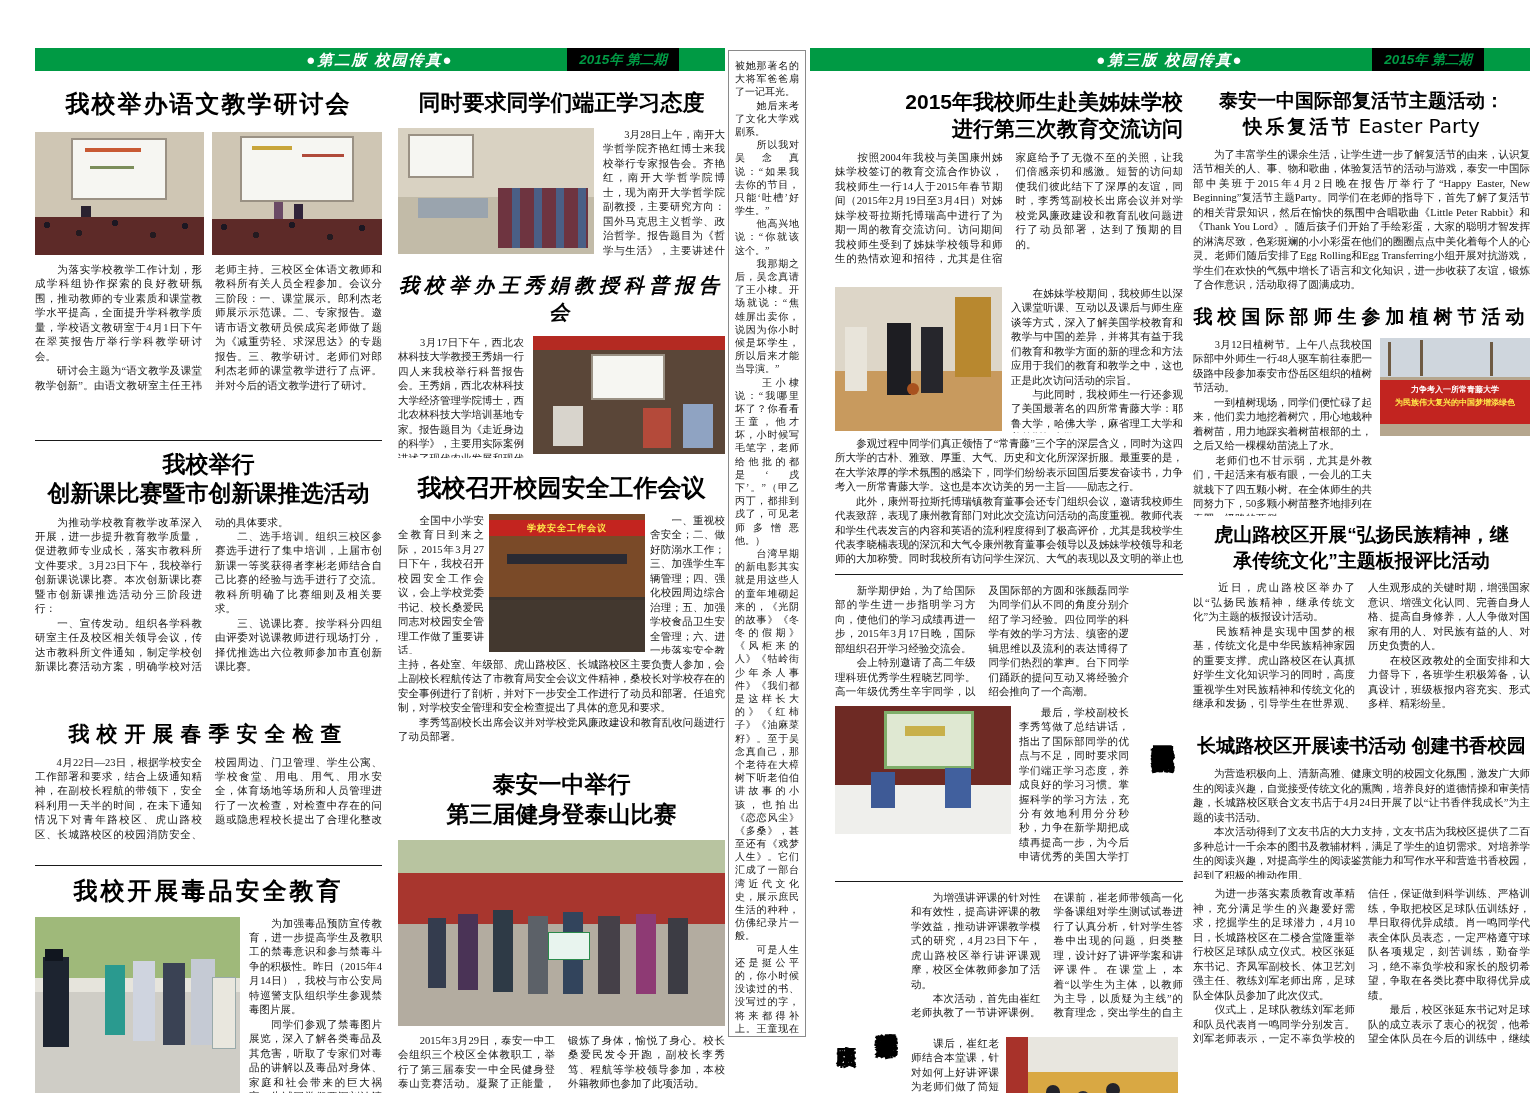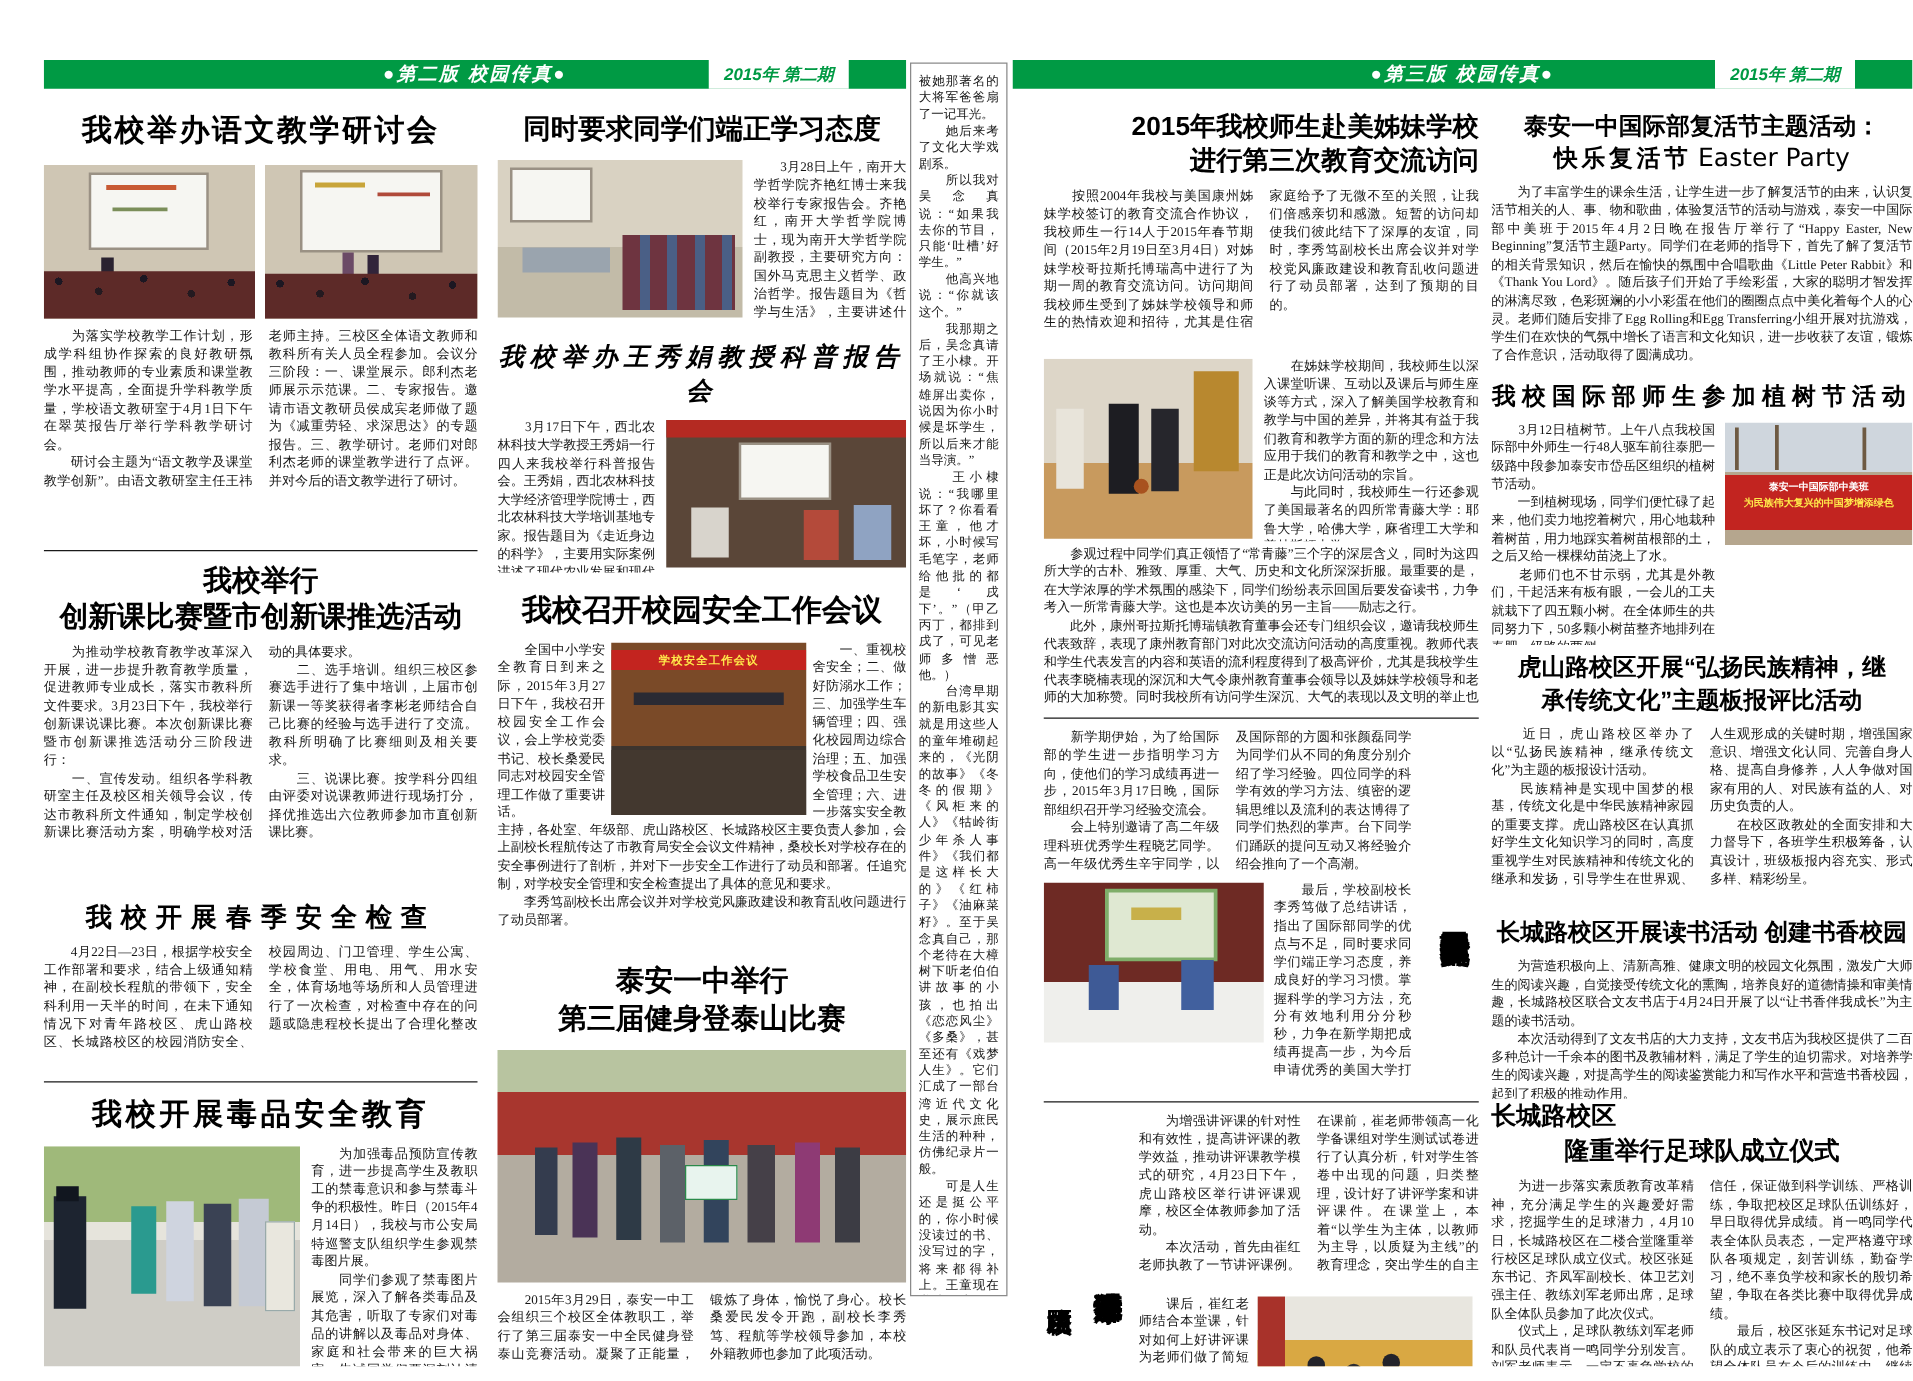--- a/index.html
+++ b/index.html
@@ -6,21 +6,21 @@
   body{width:1530px;height:1105px;position:relative;background:#ffffff;overflow:hidden;
        font-family:"Liberation Serif",serif;color:#151515;}
   .page{position:absolute;top:48px;height:1045px;overflow:hidden;}
   #left-page{left:35px;width:690px;}
   #right-page{left:810px;width:720px;}
   .pagebar{position:relative;height:23px;background:#009a44;font-style:italic;}
   .pagebar .bar-title{position:absolute;left:0;right:0;top:0;height:23px;line-height:23px;
        text-align:center;color:#fff;font-family:"Liberation Sans",sans-serif;
        font-weight:bold;font-size:15px;letter-spacing:2px;}
   .pagebar .issue-box{position:absolute;right:46px;top:0;height:23px;line-height:23px;
-       background:#ffffff;color:#009a44;font-family:"Liberation Sans",sans-serif;
+       background:#000000;color:#009a44;font-family:"Liberation Sans",sans-serif;
        font-weight:bold;font-size:13.5px;padding:0 12px;z-index:2;}
   .col{position:absolute;}
   h1,h2,h3{font-family:"Liberation Sans",sans-serif;color:#000;margin:0;text-align:center;font-weight:bold;}
   .para{font-size:10.5px;line-height:1.38;text-align:justify;white-space:pre-line;overflow:hidden;}
   .cols2{column-count:2;column-gap:13px;}
   .rule{border:none;border-top:1.6px solid #1a1a1a;margin:9px 0;}
   
   .ph{position:relative;overflow:hidden;background:#cfc6b4;flex:none;}
   .ph .screen{position:absolute;background:#f6f6f2;box-shadow:0 0 0 2px #9a9184;}
   .ph .seats{position:absolute;left:0;right:0;bottom:0;background:
@@ -249,41 +249,37 @@
     </h2>
     <div class="para" style="height:150px;margin-top:8px;">　　为了丰富学生的课余生活，让学生进一步了解复活节的由来，认识复活节相关的人、事、物和歌曲，体验复活节的活动与游戏，泰安一中国际部中美班于2015年4月2日晚在报告厅举行了“Happy Easter, New Beginning”复活节主题Party。同学们在老师的指导下，首先了解了复活节的相关背景知识，然后在愉快的氛围中合唱歌曲《Little Peter Rabbit》和《Thank You Lord》。随后孩子们开始了手绘彩蛋，大家的聪明才智发挥的淋漓尽致，色彩斑斓的小小彩蛋在他们的圈圈点点中美化着每个人的心灵。老师们随后安排了Egg Rolling和Egg Transferring小组开展对抗游戏，学生们在欢快的气氛中增长了语言和文化知识，进一步收获了友谊，锻炼了合作意识，活动取得了圆满成功。</div>
     <h2 style="font-size:19px;letter-spacing:5px;margin-top:6px;">我校国际部师生参加植树节活动</h2>
     <div style="margin-top:8px;height:178px;overflow:hidden;">
       <div class="ph" style="width:150px;height:98px;float:right;margin:0 0 4px 8px;
            background:linear-gradient(#cfd6dd 0 40%, #b5a68e 40% 100%);">
         <div style="position:absolute;left:8px;top:4px;width:3px;height:34px;background:#6e5a42;"></div>
         <div style="position:absolute;left:40px;top:2px;width:3px;height:36px;background:#6e5a42;"></div>
         <div style="position:absolute;left:110px;top:4px;width:3px;height:34px;background:#6e5a42;"></div>
         <div class="banner" style="top:42px;height:40px;background:#c22420;color:#fff;font-size:8px;line-height:1.6;padding-top:4px;">
-          <span class="mini">泰安一中国际部中美班</span>
+          <span class="mini">力争考入一所常青藤大学</span>
           <span class="mini" style="color:#ffe84a;">为民族伟大复兴的中国梦增添绿色</span>
         </div>
       </div>
       <div class="para">　　3月12日植树节。上午八点我校国际部中外师生一行48人驱车前往泰肥一级路中段参加泰安市岱岳区组织的植树节活动。
 　　一到植树现场，同学们便忙碌了起来，他们卖力地挖着树穴，用心地栽种着树苗，用力地踩实着树苗根部的土，之后又给一棵棵幼苗浇上了水。
 　　老师们也不甘示弱，尤其是外教们，干起活来有板有眼，一会儿的工夫就栽下了四五颗小树。在全体师生的共同努力下，50多颗小树苗整齐地排列在泰肥一级路的两侧。
 　　望着一棵棵笔直的小树苗，师生们会心地笑着，与小树苗一起合着影，成就感十足。</div>
     </div>
     <h2 style="font-size:19px;line-height:1.35;margin-top:6px;">
       <span class="mini">虎山路校区开展“弘扬民族精神，继</span>
       <span class="mini">承传统文化”主题板报评比活动</span>
     </h2>
     <div class="para cols2" style="height:148px;margin-top:8px;">　　近日，虎山路校区举办了以“弘扬民族精神，继承传统文化”为主题的板报设计活动。
 　　民族精神是实现中国梦的根基，传统文化是中华民族精神家园的重要支撑。虎山路校区在认真抓好学生文化知识学习的同时，高度重视学生对民族精神和传统文化的继承和发扬，引导学生在世界观、人生观形成的关键时期，增强国家意识、增强文化认同、完善自身人格、提高自身修养，人人争做对国家有用的人、对民族有益的人、对历史负责的人。
 　　在校区政教处的全面安排和大力督导下，各班学生积极筹备，认真设计，班级板报内容充实、形式多样、精彩纷呈。</div>
     <h2 style="font-size:19px;margin-top:4px;">长城路校区开展读书活动 创建书香校园</h2>
     <div class="para" style="height:112px;margin-top:8px;">　　为营造积极向上、清新高雅、健康文明的校园文化氛围，激发广大师生的阅读兴趣，自觉接受传统文化的熏陶，培养良好的道德情操和审美情趣，长城路校区联合文友书店于4月24日开展了以“让书香伴我成长”为主题的读书活动。
 　　本次活动得到了文友书店的大力支持，文友书店为我校区提供了二百多种总计一千余本的图书及教辅材料，满足了学生的迫切需求。对培养学生的阅读兴趣，对提高学生的阅读鉴赏能力和写作水平和营造书香校园，起到了积极的推动作用。</div>
-    <h2 style="font-size:20px;line-height:1.4;text-align:left;">
-      <span class="mini">长城路校区</span>
-      <span class="mini" style="text-align:center;">隆重举行足球队成立仪式</span>
-    </h2>
     <div class="para cols2" style="height:170px;margin-top:8px;">　　为进一步落实素质教育改革精神，充分满足学生的兴趣爱好需求，挖掘学生的足球潜力，4月10日，长城路校区在二楼合堂隆重举行校区足球队成立仪式。校区张延东书记、齐凤军副校长、体卫艺刘强主任、教练刘军老师出席，足球队全体队员参加了此次仪式。
 　　仪式上，足球队教练刘军老师和队员代表肖一鸣同学分别发言。刘军老师表示，一定不辜负学校的信任，保证做到科学训练、严格训练，争取把校区足球队伍训练好，早日取得优异成绩。肖一鸣同学代表全体队员表态，一定严格遵守球队各项规定，刻苦训练，勤奋学习，绝不辜负学校和家长的殷切希望，争取在各类比赛中取得优异成绩。
 　　最后，校区张延东书记对足球队的成立表示了衷心的祝贺，他希望全体队员在今后的训练中，继续发扬不怕苦不怕累的拼搏精神，在刻苦训练的基础上努力学习好文化课，为今年的足球联赛和今后的高考打下坚实基础。</div>
 
   </div>
 </div>
 
 </body></html>

